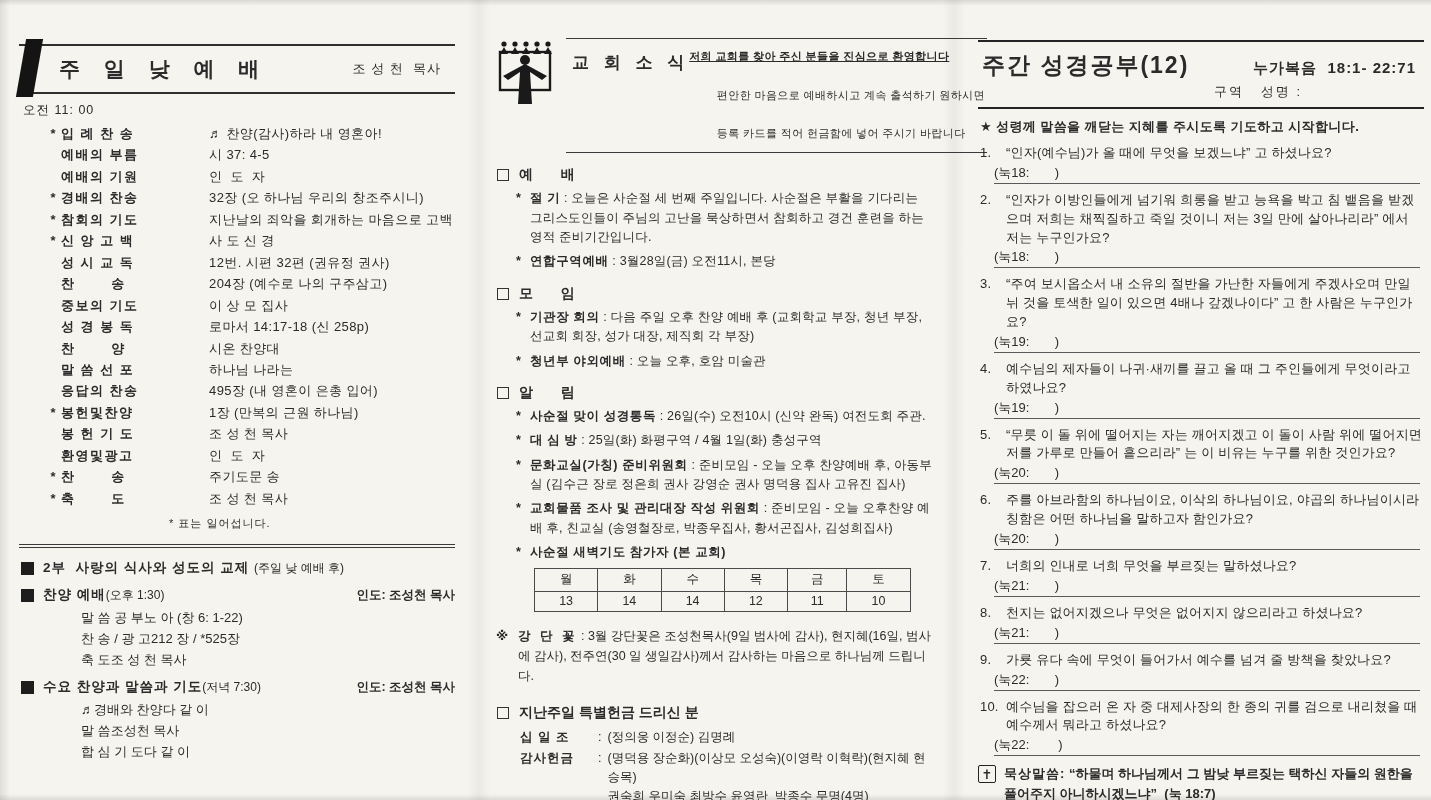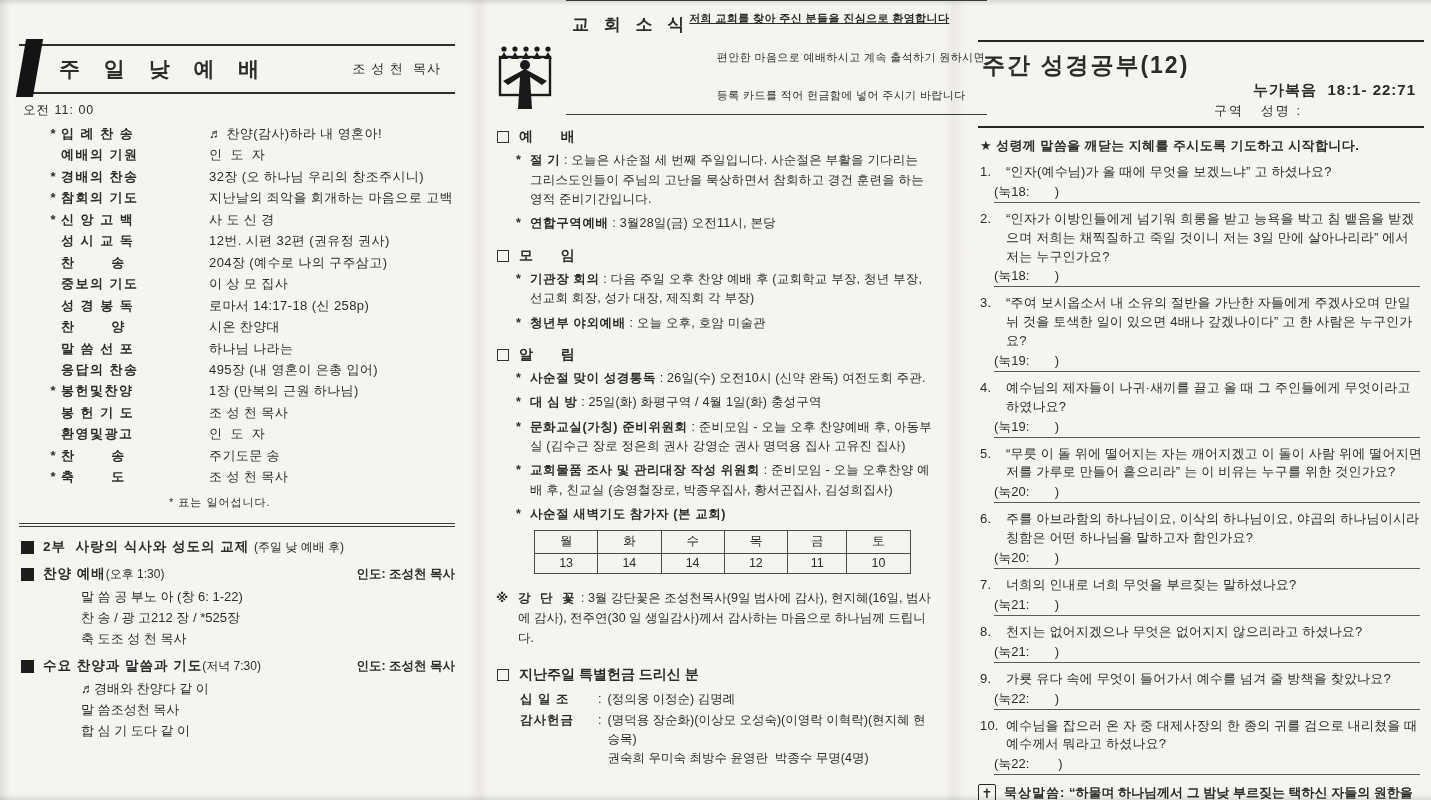--- a/index.html
+++ b/index.html
@@ -48,21 +48,21 @@
   .blk-head { display:flex; align-items:baseline; font-size:13.5px; font-weight:bold; margin:9px 0 5px; }
   .blk-sq { flex:none; width:13px; height:13px; background:#1d1d1d; margin:1px 9px 0 2px; align-self:center; }
   .blk-title { letter-spacing:1px; white-space:pre-wrap; }
   .blk-light { font-weight:normal; font-size:12px; }
   .blk-leader { margin-left:auto; font-weight:bold; font-size:12.5px; white-space:pre; }
 
   .sub-row { display:flex; align-items:baseline; margin:3px 0; font-size:13px; }
   .sub-row .order-label { margin-left:62px; }
 
   
-  .mid-header { display:flex; align-items:flex-end; }
+  .mid-header { display:flex; margin-top:38px; align-items:flex-start; }
   .news-icon { flex:none; width:58px; height:72px; margin-right:12px; }
   .mid-header-inner { flex:1; border-top:1.6px solid #3a3a3a; border-bottom:1.6px solid #3a3a3a;
     padding:8px 2px 9px 6px; display:flex; align-items:flex-start; }
   .news-title { font-size:17px; font-weight:bold; letter-spacing:5px; white-space:pre; margin-top:4px; }
   .welcome { margin-left:auto; font-size:11px; line-height:1.75; letter-spacing:.4px; text-align:left; white-space:pre; }
   .welcome .w1 { text-decoration:underline; font-weight:bold; }
 
   .m-sec { margin-top:13px; }
   .m-sec-head { display:flex; align-items:center; font-size:14px; font-weight:bold; margin-bottom:5px; }
   .m-osq { flex:none; width:12px; height:12px; border:1.6px solid #333; margin:0 10px 0 1px; }
@@ -81,21 +81,21 @@
 
   .offer-title-row { display:flex; align-items:center; font-size:14px; font-weight:bold; margin:18px 0 6px; }
   .offer-row { display:flex; margin:1px 0 3px 24px; font-size:12.5px; line-height:1.5; }
   .offer-row b { flex:none; width:72px; letter-spacing:1px; white-space:pre; }
   .offer-row .oc { flex:none; margin:0 6px; }
   .offer-row .ov { white-space:pre-wrap; }
 
   
   .study-header { margin-top:40px; border-top:2.4px solid #242424; border-bottom:2px solid #242424;
     padding:8px 2px 4px 4px; }
-  .study-line1 { display:flex; align-items:baseline;flex-direction:column; }
+  .study-line1 { display:flex; align-items:baseline; }
   .study-title { font-size:23px; font-weight:bold; letter-spacing:2px; }
   .study-passage { margin-left:auto; margin-right:6px; font-size:15px; font-weight:bold; letter-spacing:1px; white-space:pre; }
   .study-line2 { text-align:right; margin:2px 120px 2px 0; font-size:13px; letter-spacing:2px; white-space:pre; }
   .study-intro { margin:9px 0 8px 2px; font-size:13px; font-weight:bold; letter-spacing:.4px; }
 
   .q { margin:0 0 7px 0; }
   .q-body { display:flex; font-size:13px; line-height:1.45; letter-spacing:.2px; }
   .q-num { flex:none; width:28px; text-align:left; padding-left:2px; }
   .q-text { flex:1; }
   .q-ref { margin:1px 4px 0 16px; border-bottom:1.5px solid #5a5a5a; padding-bottom:1px;
@@ -121,20 +121,25 @@
   </div>
   <div class="svc-time">오전 11: 00</div>
 
   <div>
   <div class="order-row">
     <span class="star">*</span>
     <span class="order-label">입 례 찬 송</span>
     <span class="order-value">♬ 찬양(감사)하라 내 영혼아!</span>
   </div>
 
+  <div class="order-row">
+    <span class="star"></span>
+    <span class="order-label">예배의 부름</span>
+    <span class="order-value">시 37: 4-5</span>
+  </div>
 
   <div class="order-row">
     <span class="star"></span>
     <span class="order-label">예배의 기원</span>
     <span class="order-value">인  도  자</span>
   </div>
 
   <div class="order-row">
     <span class="star">*</span>
     <span class="order-label">경배의 찬송</span>

